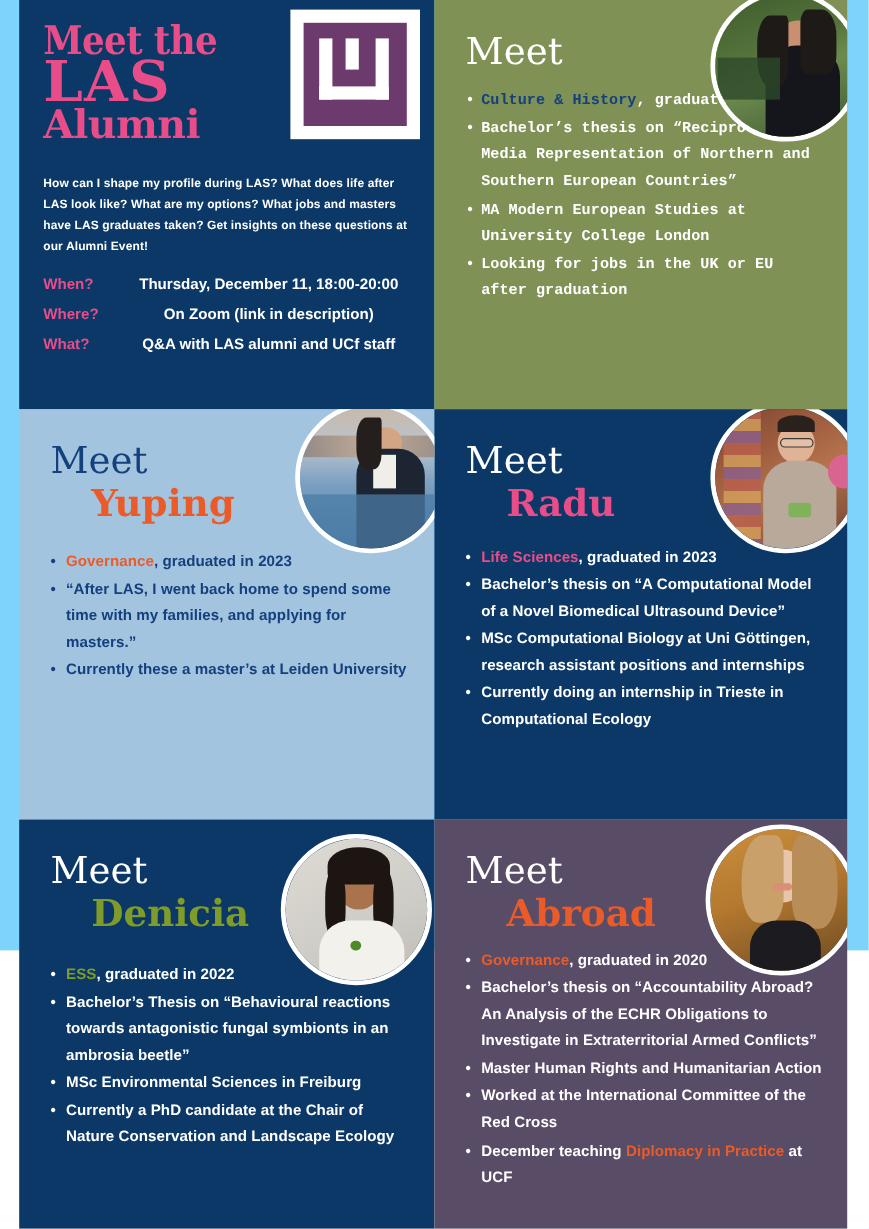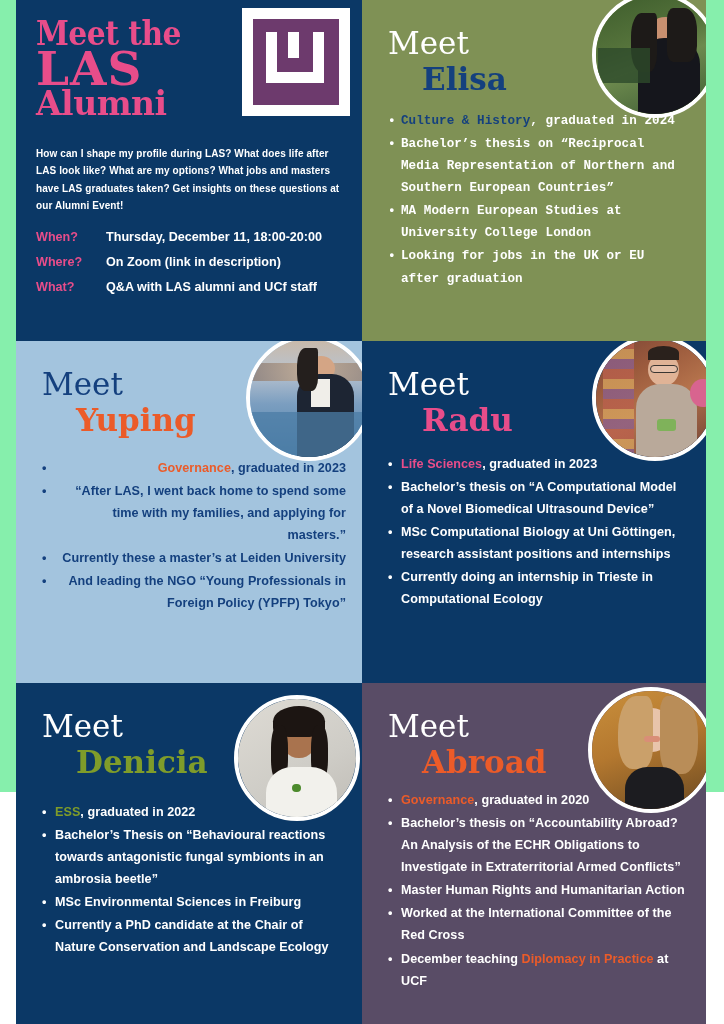--- a/index.html
+++ b/index.html
@@ -11,21 +11,21 @@
     width: 724px;
     height: 1024px;
     overflow: hidden;
     font-family: "Liberation Sans", sans-serif;
   }
 
   #poster {
     position: relative;
     width: 724px;
     height: 792px;
-    background: #86efac;
+    background: #7dd3fc;
     box-sizing: border-box;
   }
 
   .grid {
     position: absolute;
     left: 16px;
     top: 0px;
     width: 690px;
     height: 1024px;
     display: grid;
@@ -122,21 +122,21 @@
     margin-top: 14px;
     display: grid;
     grid-template-columns: 62px 1fr;
     row-gap: 6px;
     column-gap: 8px;
     font-size: 12.6px;
     font-weight: 700;
     line-height: 1.5;
   }
   .fact-label { color: #e84d8a; }
-  .fact-value { color: #ffffff; }
+  .fact-value { color: #ffffff; text-align: center; }
 
   
   .meet-block {
     position: relative;
     padding: 28px 0 0 26px;
     z-index: 2;
   }
   .meet-word {
     font-family: "DejaVu Serif", "Liberation Serif", serif;
     font-weight: 400;
@@ -192,21 +192,21 @@
   }
   .hl { font-weight: 700; }
 
   
   .txt-white li { color: #ffffff; }
   .txt-white li:before { color: #ffffff; }
   .txt-dblue li { color: #14407e; }
   .txt-dblue li:before { color: #14407e; }
 
   .pad-top-e { padding-top: 14px; font-family: Liberation Mono, monospace; }
-  .pad-top-y { padding-top: 20px; text-align: right; }
+  .pad-top-y { padding-top: 20px; }
   .pad-top-r { padding-top: 16px; }
   .pad-top-d { padding-top: 22px; }
   .pad-top-j { padding-top: 10px; }
 </style>
 </head>
 <body>
 
 <div id="poster">
   <div class="grid">
 
@@ -240,21 +240,20 @@
       <div class="photo" style="right:-12px; top:-8px;">
         <div class="sky" style="background:linear-gradient(160deg,#3d5c2c 0%,#55733b 38%,#6d8a4e 55%,#3c5a33 100%);"></div>
         <div class="face" style="left:44%; top:18%; width:30%; height:26%; border-radius:50%; background:#c89070;"></div>
         <div class="face" style="left:36%; top:36%; width:52%; height:64%; border-radius:26px 26px 0 0; background:#15161c;"></div>
         <div class="face" style="left:30%; top:14%; width:22%; height:50%; border-radius:40% 10% 30% 40%; background:#1d1a18;"></div>
         <div class="face" style="left:60%; top:10%; width:26%; height:46%; border-radius:20% 40% 30% 20%; background:#1d1a18;"></div>
         <div class="face" style="left:2%; top:44%; width:44%; height:30%; background:#2d4a2a; opacity:.8;"></div>
       </div>
       <div class="meet-block">
         <span class="meet-word" style="color:#ffffff;">Meet</span>
-        <span class="name-word" style="color:#14407e;">Elisa</span>
       </div>
       <ul class="bullets txt-white pad-top-e">
         <li><span class="hl" style="color:#14407e;">Culture &amp; History</span><span>, graduated in 2024</span></li>
         <li><span>Bachelor’s thesis on “Reciprocal Media Representation of Northern and Southern European Countries”</span></li>
         <li><span>MA Modern European Studies at University College London</span></li>
         <li><span>Looking for jobs in the UK or EU after graduation</span></li>
       </ul>
     </div>
 
     <div class="panel bg-lblue">
@@ -268,21 +267,20 @@
         <div class="face" style="left:0; top:62%; width:100%; height:38%; background:#4b7ca6; opacity:.75;"></div>
       </div>
       <div class="meet-block">
         <span class="meet-word" style="color:#14407e;">Meet</span>
         <span class="name-word" style="color:#eb5b29;">Yuping</span>
       </div>
       <ul class="bullets txt-dblue pad-top-y">
         <li><span class="hl" style="color:#eb5b29;"> Governance</span><span>, graduated in 2023</span></li>
         <li><span>“After LAS, I went back home to spend some time with my families, and applying for masters.”</span></li>
         <li><span>Currently these a master’s at Leiden University</span></li>
-        <li><span>And leading the NGO “Young Professionals in Foreign Policy (YPFP) Tokyo”</span></li>
       </ul>
     </div>
 
     <div class="panel bg-navy2">
       <div class="photo" style="right:-12px; top:-6px;">
         <div class="sky" style="background:linear-gradient(150deg,#7a4436 0%,#9c5b3d 30%,#b5734c 55%,#6d3f33 100%);"></div>
         <div class="face" style="left:6%; top:0; width:26%; height:100%; background:repeating-linear-gradient(180deg,#b9604c 0 10px,#d4a05c 10px 20px,#8c5f8a 20px 30px); opacity:.8;"></div>
         <div class="face" style="left:44%; top:12%; width:26%; height:28%; border-radius:50%; background:#e0b396;"></div>
         <div class="face" style="left:44%; top:6%; width:26%; height:12%; border-radius:50% 50% 0 0; background:#2a211c;"></div>
         <div class="face" style="left:46%; top:22%; width:22%; height:5%; border:1.5px solid #3a3632; border-radius:4px; background:rgba(255,255,255,.18);"></div>

